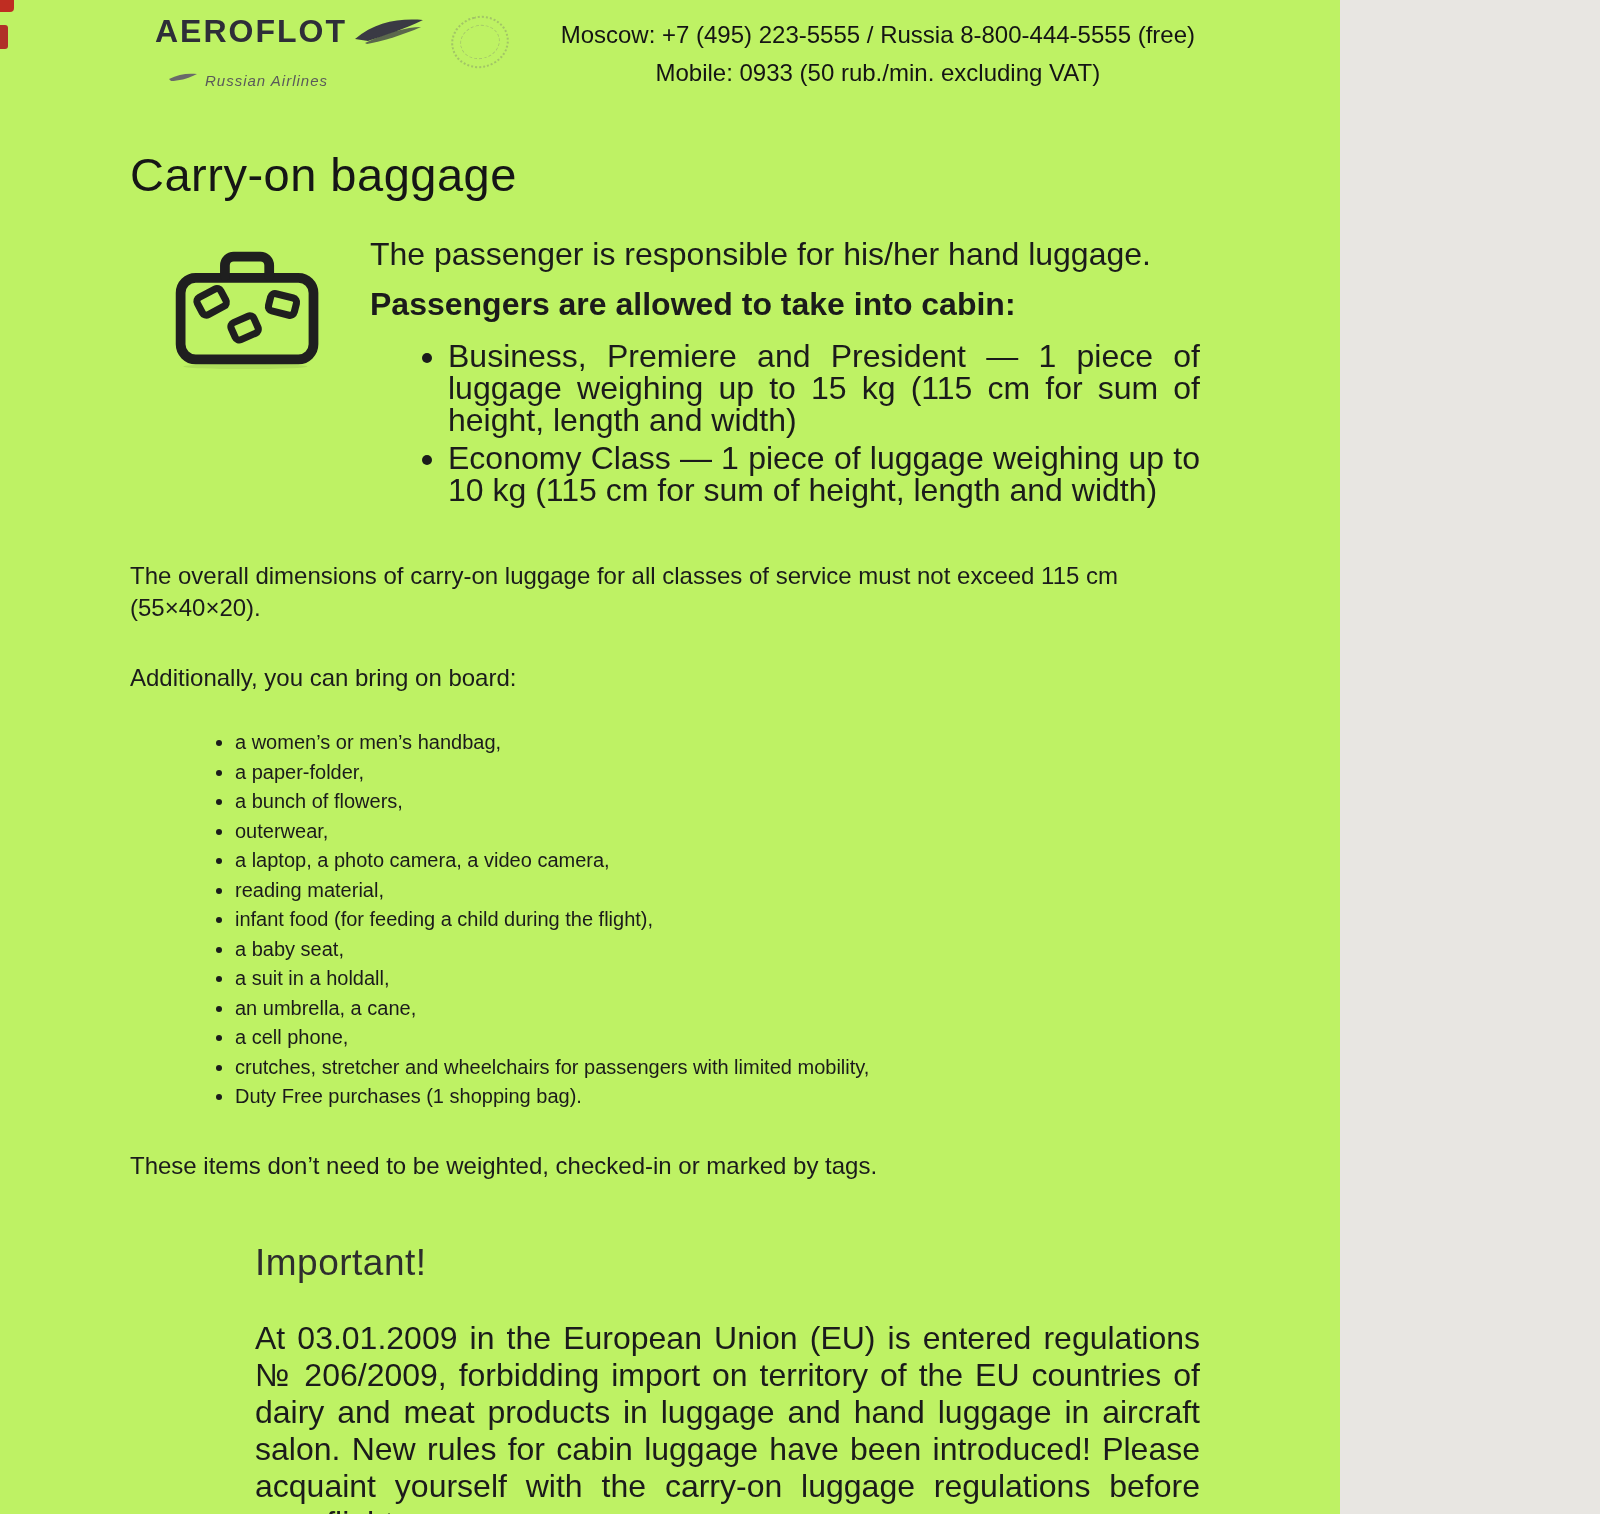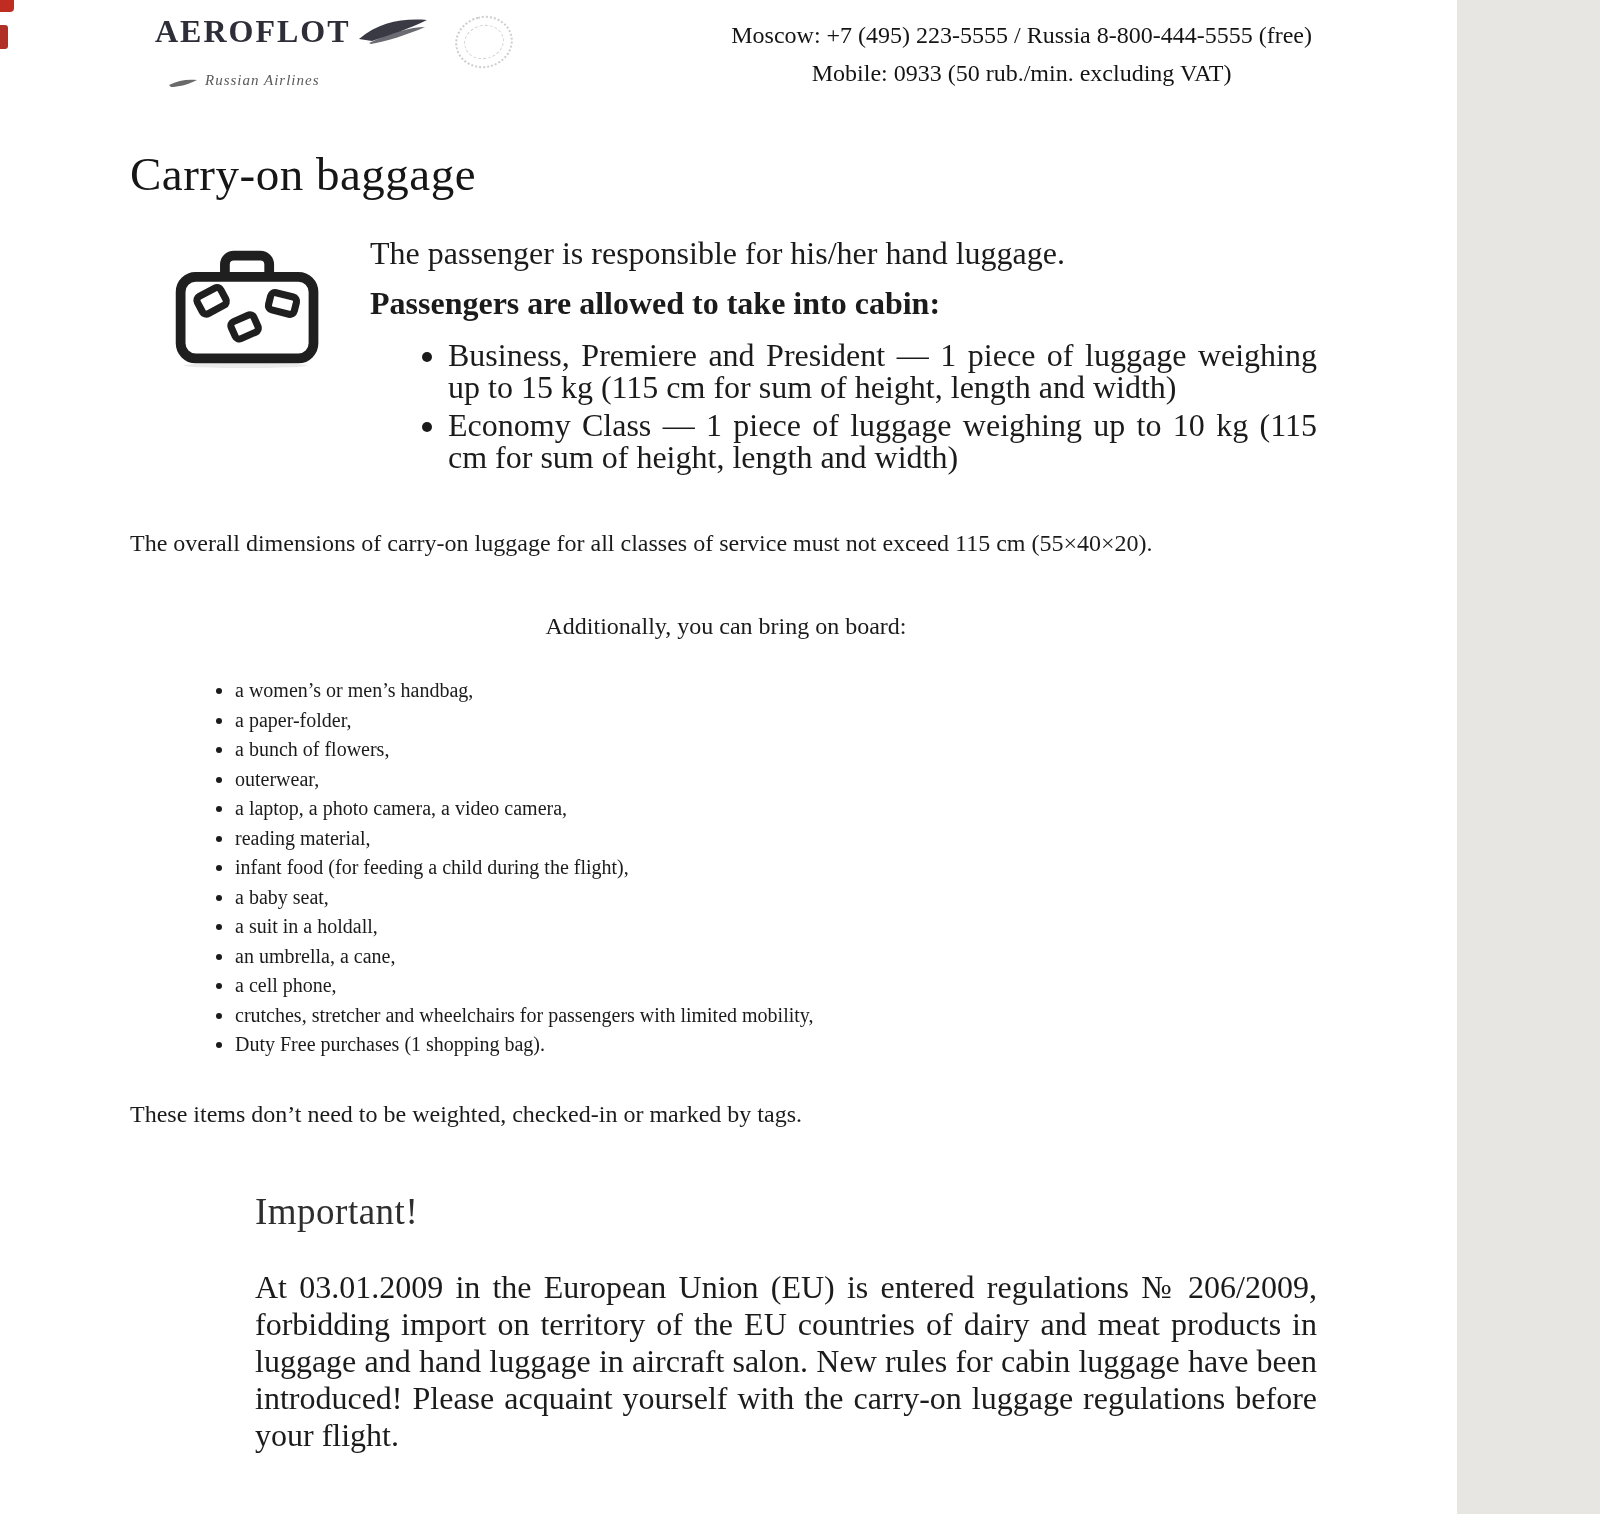--- a/index.html
+++ b/index.html
@@ -1,22 +1,22 @@
 <!DOCTYPE html>
 <html><head>
 <meta charset="utf-8">
 <style>
   * { margin: 0; padding: 0; box-sizing: border-box; }
   html, body { background: #e8e6e2; }
   .page {
     position: relative;
-    width: 1457px;
+    width: 1340px;
     height: 1514px;
-    background: #ffffff;
-    font-family: Liberation Serif, serif;
+    background: #bef264;
+    font-family: Liberation Sans, sans-serif;
     color: #1b1b1b;
     overflow: hidden;
   }
   .artifact { position: absolute; }
   .artifact-1 { top: 0; left: 0; width: 14px; height: 12px; background: #bf2d22; border-radius: 0 0 4px 0; }
   .artifact-2 { top: 25px; left: 0; width: 8px; height: 24px; background: #b03028; border-radius: 0 3px 3px 0; }
 
   
   .header {
     display: flex;
@@ -42,21 +42,21 @@
     position: relative;
     transform: rotate(-14deg);
     opacity: .75;
   }
   .stamp::before {
     content: "";
     position: absolute; inset: 7px;
     border: 1px dashed rgba(120,120,120,.45);
     border-radius: 50%;
   }
-  .logo-sub { display: flex; align-items: flex-end; margin: 4px 0 8px 14px; }
+  .logo-sub { display: flex; align-items: flex-start; margin: 4px 0 8px 14px; }
   .subtitle {
     font-style: italic;
     font-size: 15px;
     color: #5a5a5a;
     margin-left: 8px;
     letter-spacing: 1px;
   }
   .contact {
     text-align: center;
     font-size: 24px;
@@ -97,21 +97,21 @@
 
   
   .body-p {
     margin-left: 130px;
     margin-right: 135px;
     font-size: 24px;
     line-height: 32px;
   }
   .p-dimensions { margin-top: 48px; }
   .p-cancun { margin-top: 44px; text-align: justify; }
-  .p-additionally { margin-top: 51px; text-align: center; }
+  .p-additionally { margin-top: 38px; }
 
   .items-list {
     list-style: disc;
     list-style-position: outside;
     margin: 34px 200px 0 130px;
     padding-left: 105px;
     font-size: 20px;
   }
   .items-list li { line-height: 29.5px; }
 

